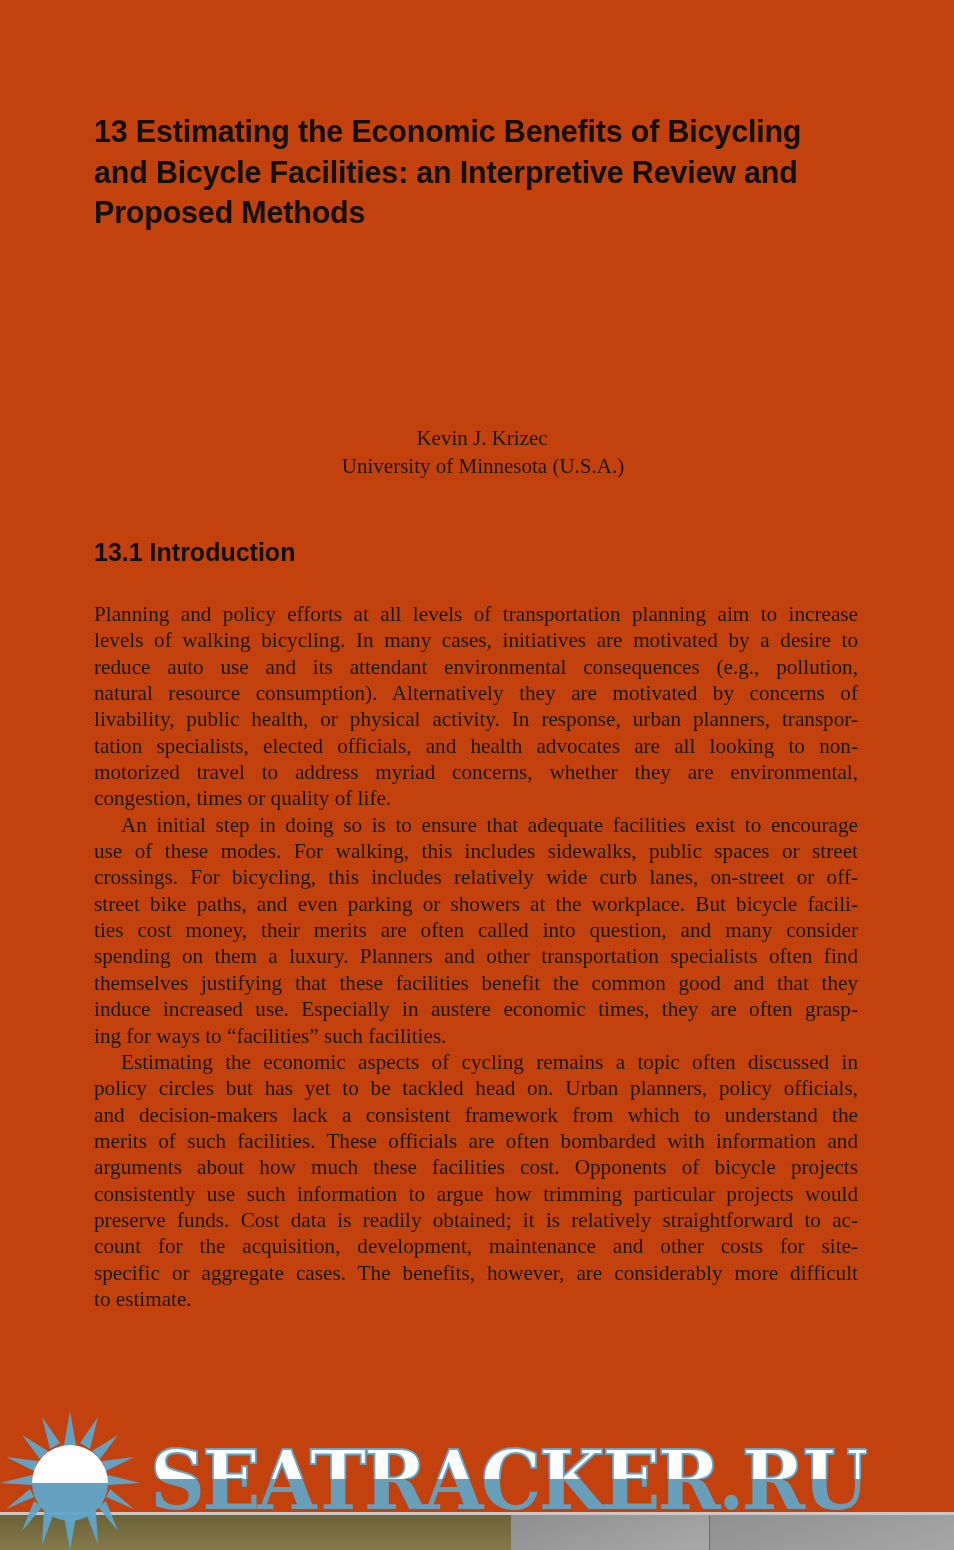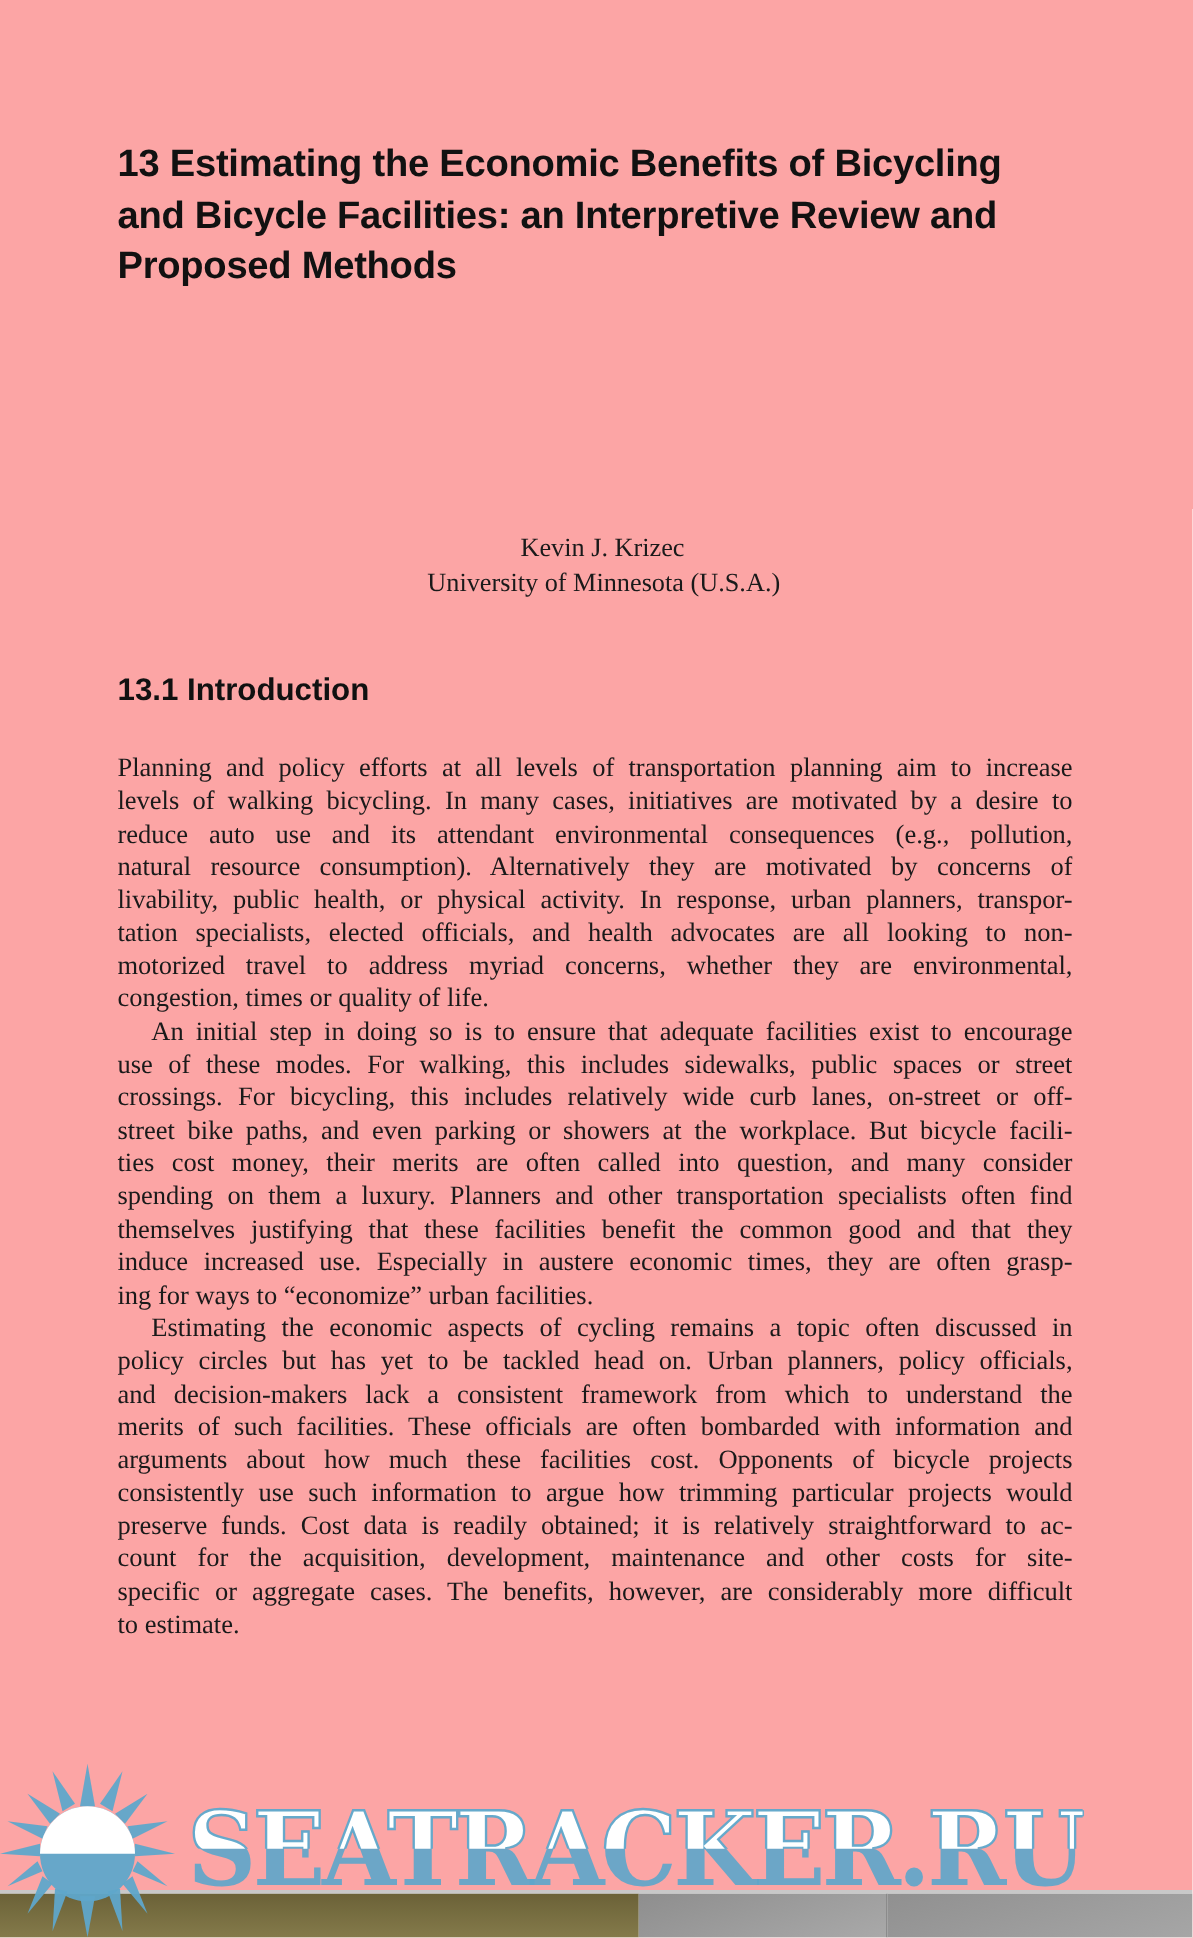--- a/index.html
+++ b/index.html
@@ -12,21 +12,21 @@
     height: 1550px;
     position: relative;
     overflow: hidden;
     color: #1a1a1a;
   }
   .page {
     position: absolute;
     left: 0; top: 0;
     width: 954px;
     height: 1512px;
-    background: #fca5a5;
+    background: #c2410c;
   }
   .chapter-title {
     position: absolute;
     left: 94px;
     top: 111px;
     width: 780px;
     font-family: "Liberation Sans", sans-serif;
     font-weight: bold;
     font-size: 30.5px;
     line-height: 40.5px;
@@ -184,21 +184,21 @@
     <span class="line last">congestion, times or quality of life.</span>
 
     <span class="line indent">An initial step in doing so is to ensure that adequate facilities exist to encourage</span>
     <span class="line">use of these modes. For walking, this includes sidewalks, public spaces or street</span>
     <span class="line">crossings. For bicycling, this includes relatively wide curb lanes, on-street or off-</span>
     <span class="line">street bike paths, and even parking or showers at the workplace. But bicycle facili-</span>
     <span class="line">ties cost money, their merits are often called into question, and many consider</span>
     <span class="line">spending on them a luxury. Planners and other transportation specialists often find</span>
     <span class="line">themselves justifying that these facilities benefit the common good and that they</span>
     <span class="line">induce increased use. Especially in austere economic times, they are often grasp-</span>
-    <span class="line last">ing for ways to “economize” urban facilities.</span>
+    <span class="line last">ing for ways to “facilities” such facilities.</span>
 
     <span class="line indent">Estimating the economic aspects of cycling remains a topic often discussed in</span>
     <span class="line">policy circles but has yet to be tackled head on. Urban planners, policy officials,</span>
     <span class="line">and decision-makers lack a consistent framework from which to understand the</span>
     <span class="line">merits of such facilities. These officials are often bombarded with information and</span>
     <span class="line">arguments about how much these facilities cost. Opponents of bicycle projects</span>
     <span class="line">consistently use such information to argue how trimming particular projects would</span>
     <span class="line">preserve funds. Cost data is readily obtained; it is relatively straightforward to ac-</span>
     <span class="line">count for the acquisition, development, maintenance and other costs for site-</span>
     <span class="line">specific or aggregate cases. The benefits, however, are considerably more difficult</span>

